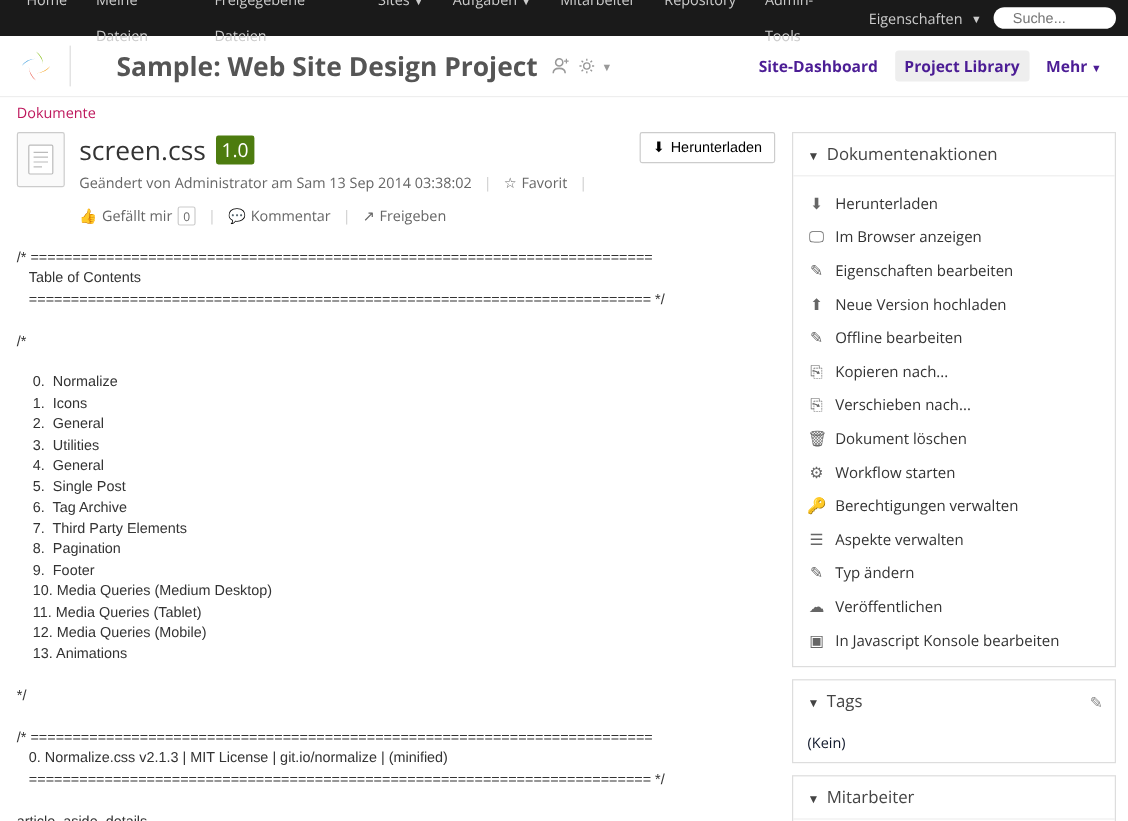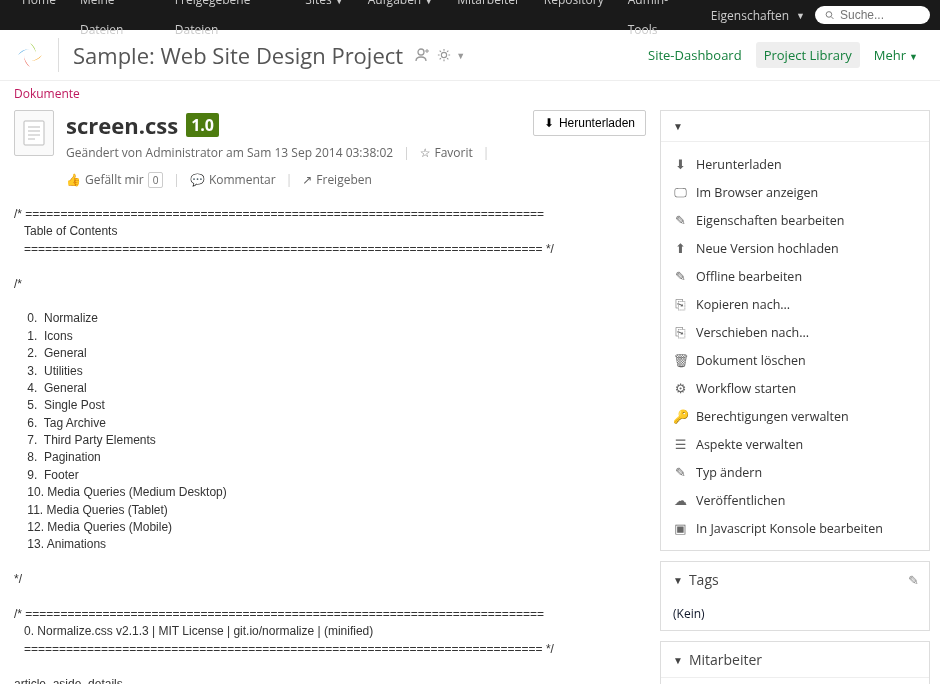--- a/index.html
+++ b/index.html
@@ -1,43 +1,43 @@
 <!DOCTYPE html>
 <html><head>
 <meta charset="utf-8">
 <style>
 * { box-sizing: border-box; margin: 0; padding: 0; }
 body { font-family: "Open Sans", Arial, sans-serif; font-size: 13px; color: #333; background: #fff; width: 940px; }
 .topbar { background: #1a1a1a; height: 30px; display: flex; align-items: center; padding: 0 10px; color: #ccc; }
 .topbar .nav { display: flex; gap: 0; flex: 1; }
 .topbar .nav a { color: #ccc; text-decoration: none; padding: 0 12px; font-size: 12px; line-height: 30px; }
 .topbar .admin { color: #ccc; font-size: 12px; padding: 0 10px; display: flex; align-items: center; gap: 4px; }
-.topbar .search { background: #fff; border-radius: 12px; padding: 2px 10px; display: flex; align-items: center; width: 115px; }
+.topbar .search { background: #fff; border-radius: 12px; padding: 2px 10px; display: flex; align-items: center; width: 102px; }
 .topbar .search svg { width: 12px; height: 12px; }
 .topbar .search input { border: none; outline: none; font-size: 12px; width: 80px; margin-left: 6px; }
 .caret { font-size: 9px; margin-left: 3px; }
 
 .titlebar { display: flex; align-items: center; padding: 8px 14px; border-bottom: 1px solid #eee; }
 .logo { width: 32px; height: 32px; margin-right: 12px; }
 .divider { width: 1px; height: 34px; background: #ddd; margin-right: 14px; }
-.sitename { font-size: 22px; color: #555; font-weight: 400; flex: 1; display: flex; align-items: center; gap: 10px; }
+.sitename { font-size: 22px; color: #555; font-weight: 700; flex: 1; display: flex; align-items: center; gap: 10px; margin-left: 24px; }
 .sitename .icons { display: flex; gap: 8px; color: #999; }
 .titlenav { display: flex; align-items: center; gap: 6px; font-size: 13px; }
-.titlenav a { color: #15803d; text-decoration: none; padding: 4px 8px; }
+.titlenav a { color: #4c1d95; text-decoration: none; padding: 4px 8px; font-weight: bold; }
 .titlenav a.active { background: #eee; border-radius: 3px; }
 
 .crumbbar { padding: 4px 14px 8px; font-size: 12px; color: #be185d; }
 
 .page { display: flex; }
 .main { flex: 1; padding: 0 14px; min-width: 0; }
 .side { width: 280px; padding-right: 10px; }
 
 .docheader { display: flex; gap: 12px; align-items: flex-start; margin-bottom: 6px; }
 .docicon { width: 40px; height: 46px; border: 1px solid #ccc; border-radius: 2px; display: flex; align-items: center; justify-content: center; background: #fafafa; }
-.doctitle { font-size: 22px; color: #333; font-weight: 700; display: flex; align-items: center; gap: 8px; }
+.doctitle { font-size: 22px; color: #333; font-weight: 400; display: flex; align-items: center; gap: 8px; }
 .ver { background: #4d7c0f; color: #fff; font-size: 16px; padding: 1px 5px; border-radius: 2px; }
 .modline { font-size: 12px; color: #666; margin-top: 4px; display: flex; align-items: center; gap: 10px; flex-wrap: wrap; }
 .modline .sep { color: #ccc; }
 .modline a { color: #666; text-decoration: none; display: inline-flex; align-items: center; gap: 4px; }
 .modline .count { border: 1px solid #ccc; padding: 0 4px; border-radius: 2px; font-size: 10px; }
 .dlbtn { margin-left: auto; }
 .dlbtn button { background: #fff; border: 1px solid #ccc; padding: 5px 10px; font-size: 12px; cursor: pointer; display: flex; align-items: center; gap: 5px; border-radius: 2px; }
 
 .preview { font-family: Arial, sans-serif; font-size: 12px; line-height: 1.45; color: #333; margin-top: 18px; white-space: pre-wrap; }
 
@@ -209,20 +209,21 @@
 }
 body { margin: 0; }
 a { background: transparent; }
 a:focus { outline: thin dotted; }</div>
   </div>
 
   <div class="side">
     <div class="panel">
       <h3>
           <span class="tri">▼</span>
+          <span>Dokumentenaktionen</span>
         </h3>
       <div class="body actions">
           <a>
             <span class="ico">⬇</span>
             <span>Herunterladen</span>
           </a>
           <a>
             <span class="ico">🖵</span>
             <span>Im Browser anzeigen</span>
           </a>

